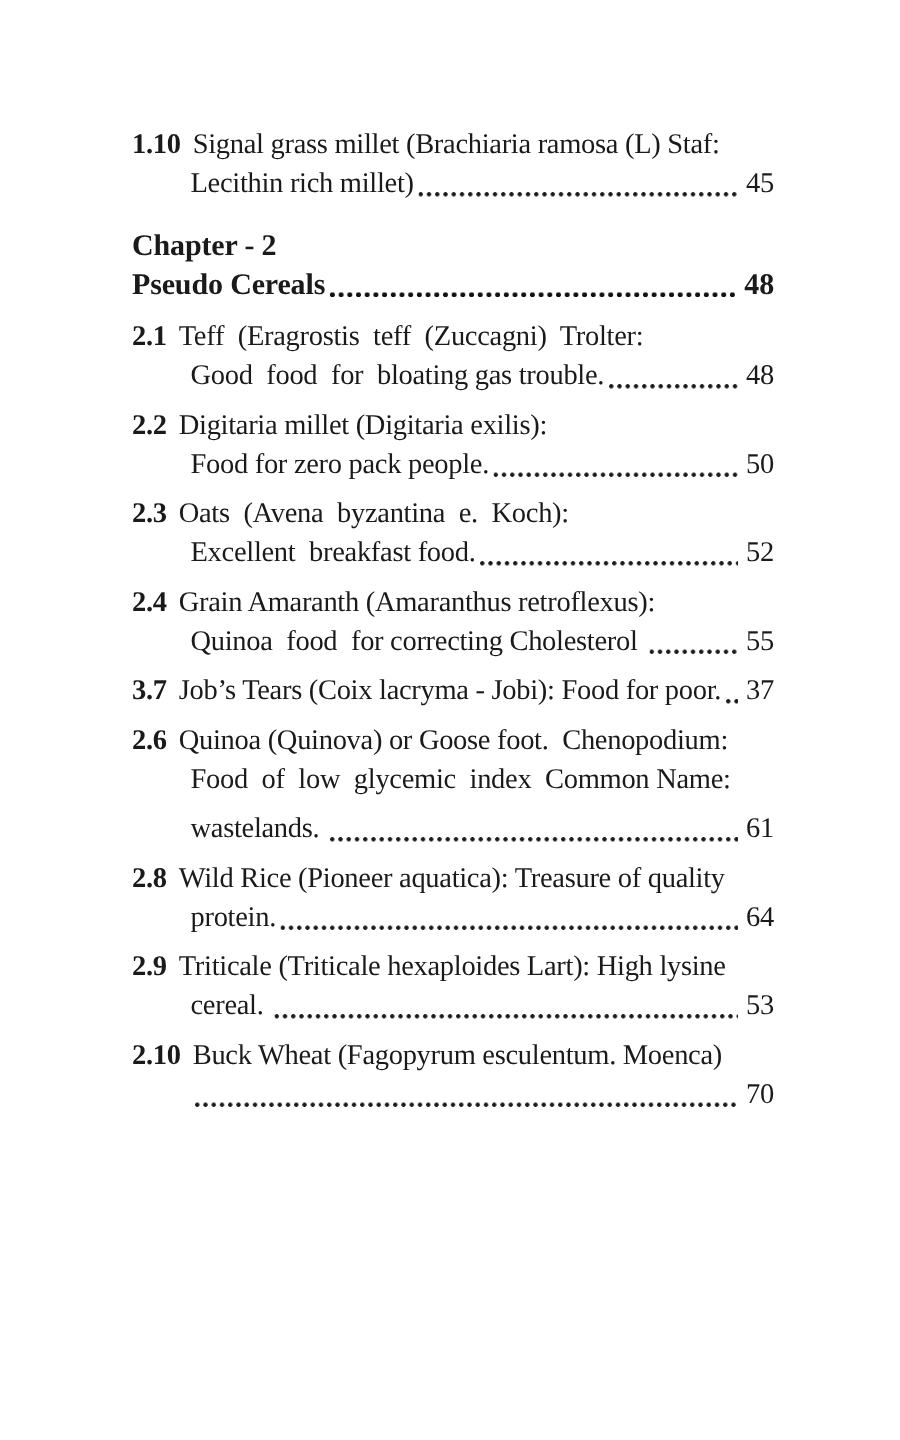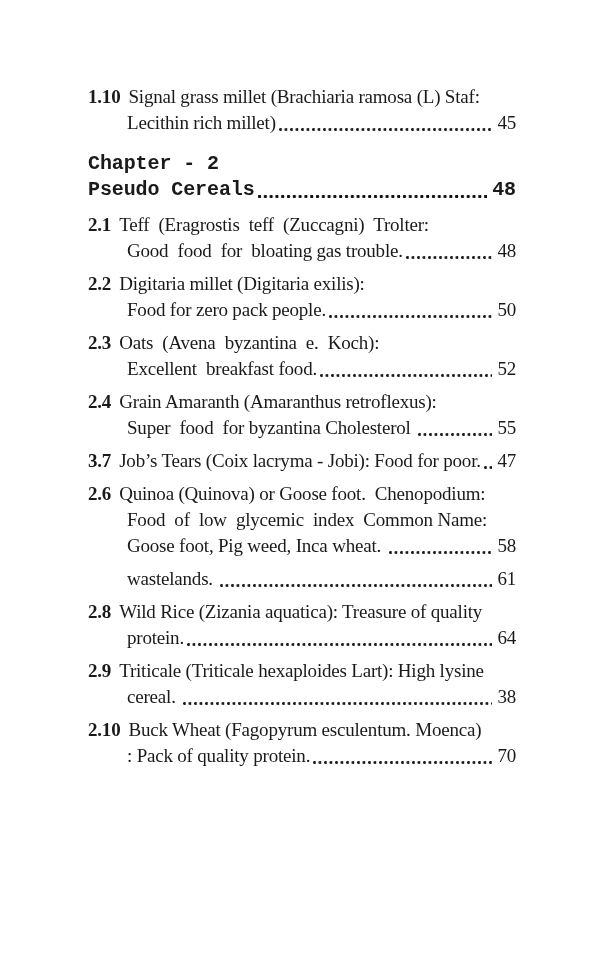--- a/index.html
+++ b/index.html
@@ -12,21 +12,21 @@
     font-family: "Liberation Serif", "DejaVu Serif", serif;
     color: #1a1a1a;
   }
   .toc {
     position: absolute;
     left: 88px;
     right: 84px;
     top: 84px;
   }
   .entry { margin-bottom: 7px; }
-  .chapter { margin-top: 15px; margin-bottom: 9px; font-family: Liberation Mono, monospace; }
+  .chapter { margin-top: 15px; margin-bottom: 9px; }
   .line {
     line-height: 26px;
     font-size: 19px;
     letter-spacing: -0.2px;
     white-space: nowrap;
   }
   .line.cont { padding-left: 39px; }
   .chapter .line.cont { padding-left: 0; }
   .line.last { display: flex; align-items: flex-end; white-space: normal; }
   .num { font-weight: bold; margin-right: 8px; flex: 0 0 auto; }
@@ -103,68 +103,62 @@
         <div class="line"><span class="num">2.3</span><span class="txt">Oats  (Avena  byzantina  e.  Koch):</span></div>
         <div class="line cont last">
           <span class="txt">Excellent  breakfast food.</span>
           <span class="dots"></span>
           <span class="pg">52</span>
         </div>
       </div>
       <div class="entry">
         <div class="line"><span class="num">2.4</span><span class="txt">Grain Amaranth (Amaranthus retroflexus):</span></div>
         <div class="line cont last">
-          <span class="txt">Super  food  for byzantina Cholesterol </span>
+          <span class="txt">Quinoa  food  for correcting Cholesterol </span>
           <span class="dots"></span>
           <span class="pg">55</span>
         </div>
       </div>
       <div class="entry">
         <div class="line last">
           <span class="num">3.7</span>
           <span class="txt">Job’s Tears (Coix lacryma - Jobi): Food for poor.</span>
           <span class="dots"></span>
-          <span class="pg">47</span>
+          <span class="pg">37</span>
         </div>
       </div>
       <div class="entry">
         <div class="line"><span class="num">2.6</span><span class="txt">Quinoa (Quinova) or Goose foot.  Chenopodium:</span></div>
         <div class="line cont"><span class="txt">Food  of  low  glycemic  index  Common Name:</span></div>
-        <div class="line cont last">
-          <span class="txt">Goose foot, Pig weed, Inca wheat. </span>
-          <span class="dots"></span>
-          <span class="pg">58</span>
-        </div>
       </div>
       <div class="entry">
         <div class="line cont last">
           <span class="txt">wastelands. </span>
           <span class="dots"></span>
           <span class="pg">61</span>
         </div>
       </div>
       <div class="entry">
-        <div class="line"><span class="num">2.8</span><span class="txt">Wild Rice (Zizania aquatica): Treasure of quality</span></div>
+        <div class="line"><span class="num">2.8</span><span class="txt">Wild Rice (Pioneer aquatica): Treasure of quality</span></div>
         <div class="line cont last">
           <span class="txt">protein.</span>
           <span class="dots"></span>
           <span class="pg">64</span>
         </div>
       </div>
       <div class="entry">
         <div class="line"><span class="num">2.9</span><span class="txt">Triticale (Triticale hexaploides Lart): High lysine</span></div>
         <div class="line cont last">
           <span class="txt">cereal. </span>
           <span class="dots"></span>
-          <span class="pg">38</span>
+          <span class="pg">53</span>
         </div>
       </div>
       <div class="entry">
         <div class="line"><span class="num">2.10</span><span class="txt">Buck Wheat (Fagopyrum esculentum. Moenca)</span></div>
         <div class="line cont last">
-          <span class="txt">: Pack of quality protein.</span>
           <span class="dots"></span>
           <span class="pg">70</span>
         </div>
       </div>
     </main>
   <div class="footer">Copyright Material. Not to be sold.</div>
 </div>
 
 </body></html>

